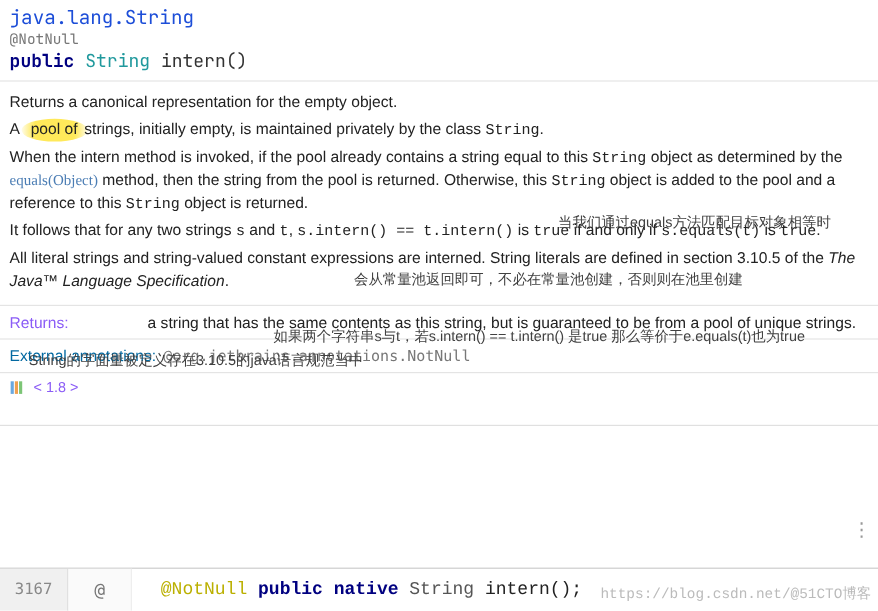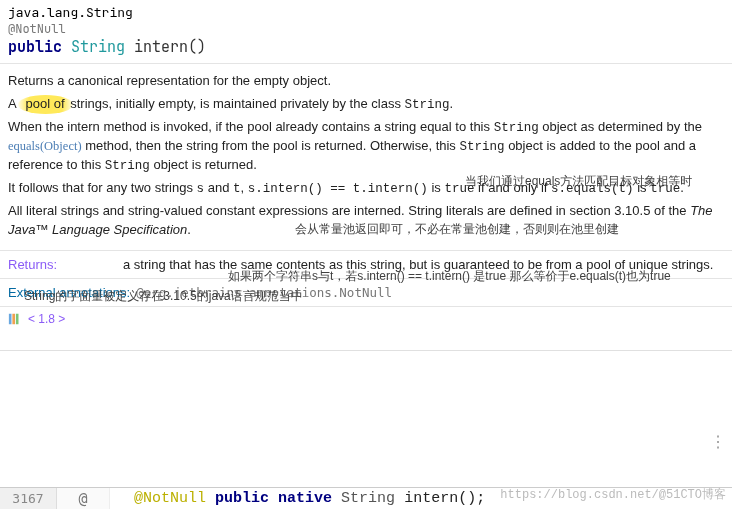--- a/index.html
+++ b/index.html
@@ -21,21 +21,21 @@
     width: 732px;
     box-sizing: border-box;
     border-bottom: 1px solid #e0e0e0;
     padding-top: 4px;
   }
   .header {
     padding: 0 8px 0 8px;
     border-bottom: 1px solid #e4e4e4;
     padding-bottom: 6px;
   }
-  .pkg { color: #000000; font-size: 13px; }
+  .pkg { color: #1d4ed8; font-size: 16px; }
   .anno-small { color: #777; font-size: 12px; }
   .sig { color: #333; font-size: 15px; }
   .kw { color: #000080; font-weight: bold; }
   .typ { color: #20999d; }
   .body-section {
     padding: 8px 8px 6px 8px;
     line-height: 1.45;
     border-bottom: 1px solid #e4e4e4;
     position: relative;
   }
@@ -74,21 +74,21 @@
     color: #8b5cf6;
     display: flex;
     align-items: center;
     gap: 6px;
   }
   .lib-icon svg { width: 14px; height: 14px; vertical-align: middle; }
   .body-section-wrap { position: relative; }
   .footer-bar {
     position: absolute;
     left: 0; bottom: 0;
-    width: 732px; height: 22px;
+    width: 732px; height: 36px;
     display: flex;
     align-items: stretch;
     border-top: 1px solid #ccc;
     box-sizing: border-box;
   }
   .gutter-ln {
     width: 56px;
     background: #f0f0f0;
     color: #888;
     display: flex;

